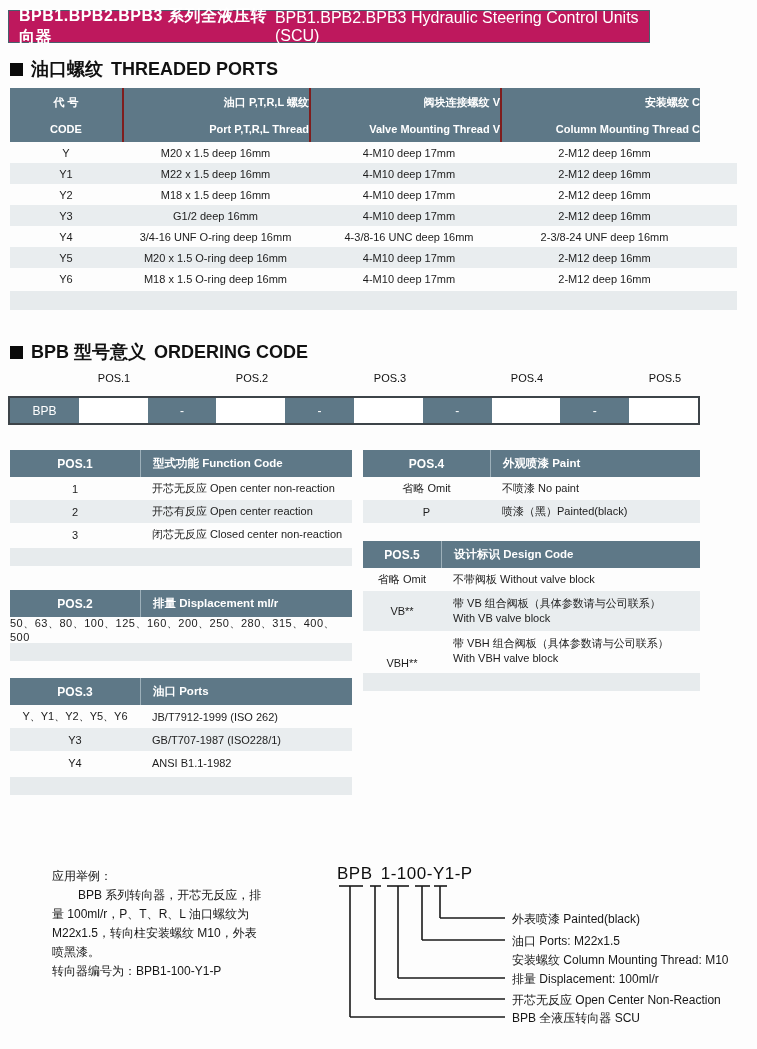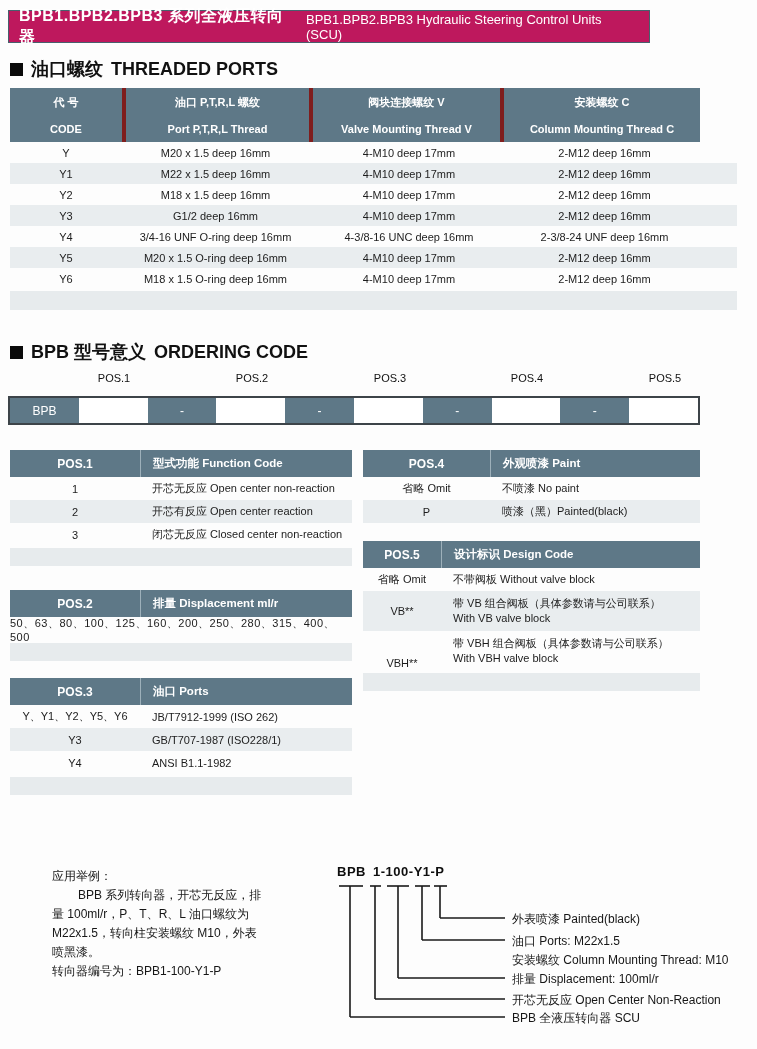--- a/index.html
+++ b/index.html
@@ -5,32 +5,32 @@
   * { margin:0; padding:0; box-sizing:border-box; }
   body { background:#fff; font-family:"Liberation Sans","DejaVu Sans",sans-serif; }
   .page { position:relative; width:757px; height:1049px; background:#fdfdfd; overflow:hidden; color:#1c1c1c; }
 
   
   .titlebar { position:absolute; left:8px; top:10px; width:642px; height:33px;
     background:#be185d; color:#fff; display:flex; align-items:baseline; gap:8px;
     padding:0 10px; border:1px solid #47606d; }
   .titlebar { align-items:center; }
   .title-zh { font-size:16px; font-weight:bold; letter-spacing:0.5px; }
-  .title-en { font-size:13px; }
+  .title-en { font-size:16px; }
 
   
   .sect { position:absolute; left:10px; display:flex; align-items:center; gap:8px; }
   .sq { width:13px; height:13px; background:#0a0a0a; }
   .sect-zh, .sect-en { font-size:18px; font-weight:bold; color:#111; }
 
   
   .mtable { position:absolute; left:10px; top:88px; width:727px; font-size:11px; }
   .mhead { display:flex; width:690px; height:54px; background:#5e7887; color:#fff; font-weight:bold; }
   .mh { display:flex; flex-direction:column; justify-content:center; align-items:center; gap:13px; }
-  .mh + .mh { border-left:4px solid #7f1d1d; }
+  .mh + .mh { border-left:2px solid #7f1d1d;align-items:flex-end; }
   .c0{width:112px} .c1{width:187px} .c2{width:200px} .c3{width:191px}
   .trow { display:flex; width:727px; height:21px; align-items:center; }
   .trow.alt { background:#e9edef; }
   .tcell { text-align:center; white-space:nowrap; }
   .band { background:#e7ebed; }
 
   
   .pos-label { position:absolute; top:372px; font-size:11px; color:#111; transform:translateX(-50%); }
   .obar { position:absolute; left:8px; top:396px; width:692px; height:29px;
     border:2px solid #3d4449; display:flex; background:#fff; }
@@ -49,21 +49,21 @@
   .srow .v { flex:1; padding-left:12px; }
   .srow.two { min-height:40px; }
   .two .v div { line-height:15px; }
   .centerline { height:25px; display:flex; align-items:center; justify-content:center; letter-spacing:0.5px; }
 
   
   .example { position:absolute; left:52px; top:867px; width:292px; font-size:12px; line-height:19px; color:#161616; }
   .example .indent { padding-left:26px; }
 
   
-  .code-big { position:absolute; left:337px; top:864px; font-size:13px; font-weight:bold; letter-spacing:0.5px; word-spacing:3px; color:#0e0e0e; }
+  .code-big { position:absolute; left:337px; top:864px; font-size:17px; font-weight:normal; letter-spacing:0.5px; word-spacing:3px; color:#0e0e0e; }
   .callout { position:absolute; left:512px; font-size:12px; white-space:nowrap; color:#161616; }
   svg.wires { position:absolute; left:330px; top:880px; }
   svg.wires line { stroke:#1a1a1a; stroke-width:1.6; }
 </style>
 </head>
 <body>
 
 <div class="page">
 
   <div class="titlebar">

